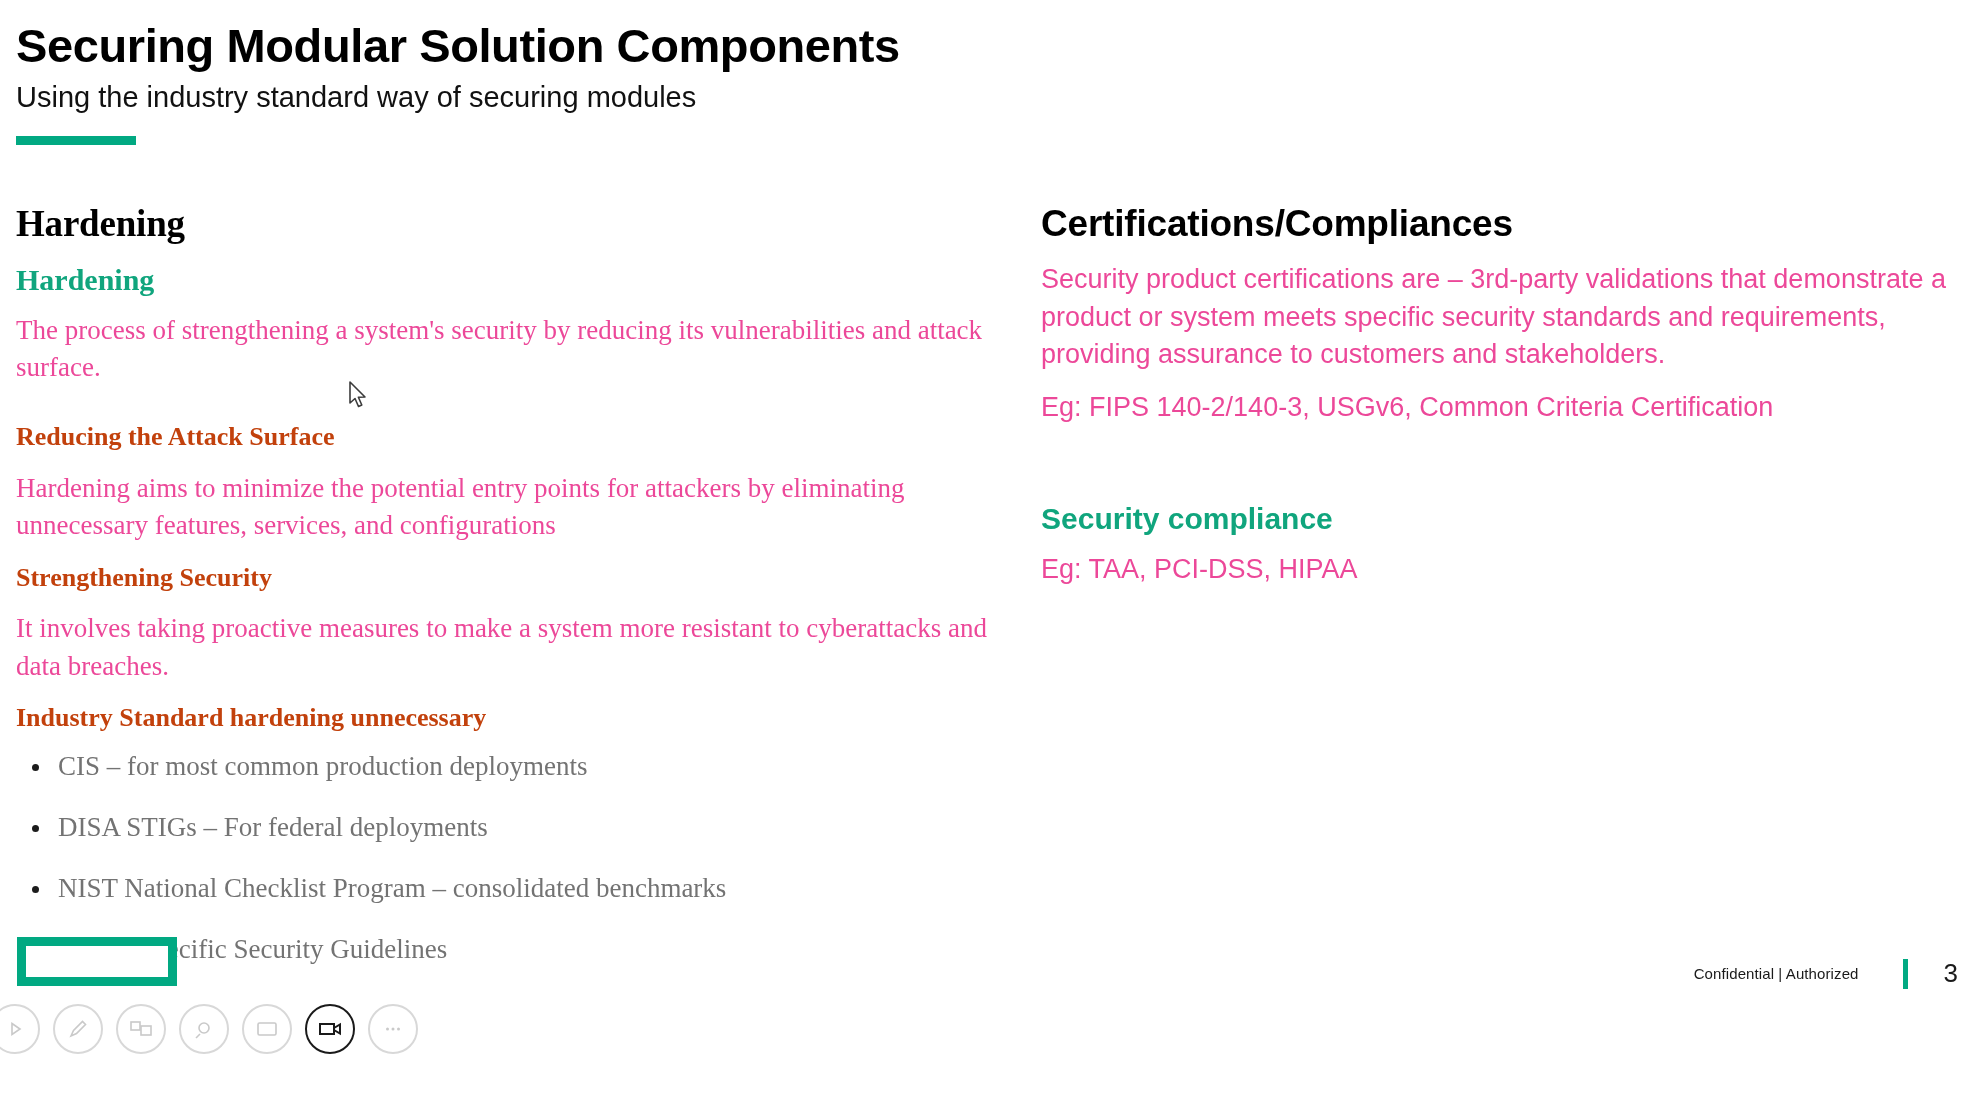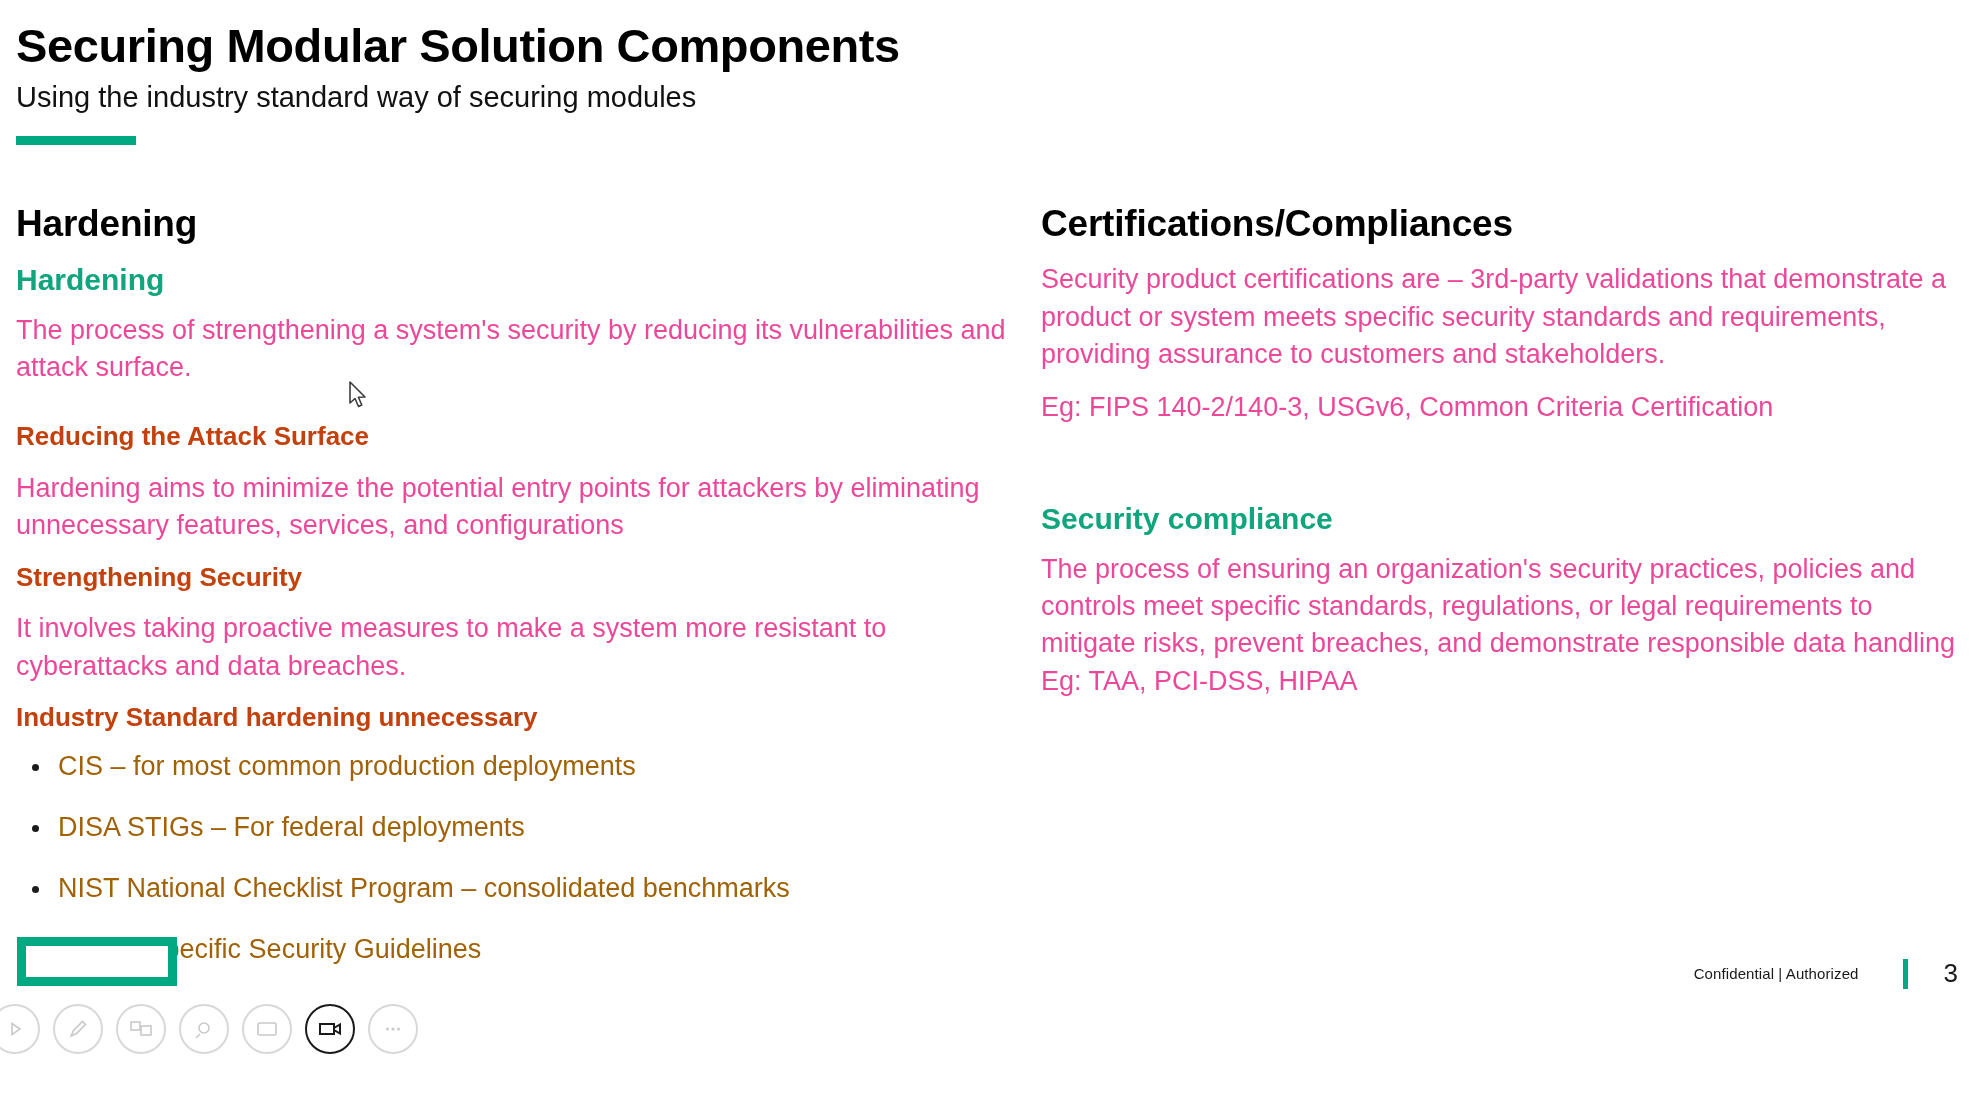--- a/index.html
+++ b/index.html
@@ -65,21 +65,21 @@
     top: 202px;
     width: 1980px;
     display: flex;
     align-items: flex-start;
   }
 
   .col {
     flex: 0 0 auto;
   }
 
-  .col-left  { width: 1040px; padding-left: 16px; padding-right: 30px; }
+  .col-left  { width: 1040px; padding-left: 16px; padding-right: 30px; font-family: Liberation Serif, serif; }
   .col-right { width: 940px;  padding-left: 1px;  padding-right: 8px; }
 
   .col-heading {
     font-size: 37px;
     font-weight: 700;
     color: #000000;
     letter-spacing: -0.2px;
     line-height: 1.2;
     margin-bottom: 15px;
   }
@@ -113,21 +113,21 @@
   
   .bullet-list {
     list-style: none;
     margin-top: 14px;
   }
 
   .bullet-item {
     position: relative;
     font-size: 27px;
     font-weight: 400;
-    color: #a16207;
+    color: #737373;
     line-height: 1.3;
     padding-left: 42px;
     margin-bottom: 26px;
   }
 
   .bullet-item::before {
     content: "";
     position: absolute;
     left: 16px;
     top: 15px;
@@ -270,21 +270,20 @@
       <div class="body-text">Security product certifications are – 3rd-party validations that demonstrate a product or system meets specific security standards and requirements, providing assurance to customers and stakeholders.</div>
 
       <div class="gap-sm"></div>
 
       <div class="body-text">Eg: FIPS 140-2/140-3, USGv6, Common Criteria Certification</div>
 
       <div class="gap-xl"></div>
 
       <div class="sub-heading">Security compliance</div>
 
-      <div class="body-text">The process of ensuring an organization's security practices, policies and controls meet specific standards, regulations, or legal requirements to mitigate risks, prevent breaches, and demonstrate responsible data handling</div>
 
       <div class="body-text">Eg: TAA, PCI-DSS, HIPAA</div>
     </div>
   </div>
 
   <div class="footer-logo"></div>
 
   <div class="footer-right">
     <span class="footer-conf">Confidential | Authorized</span>
     <span class="footer-sep"></span>

